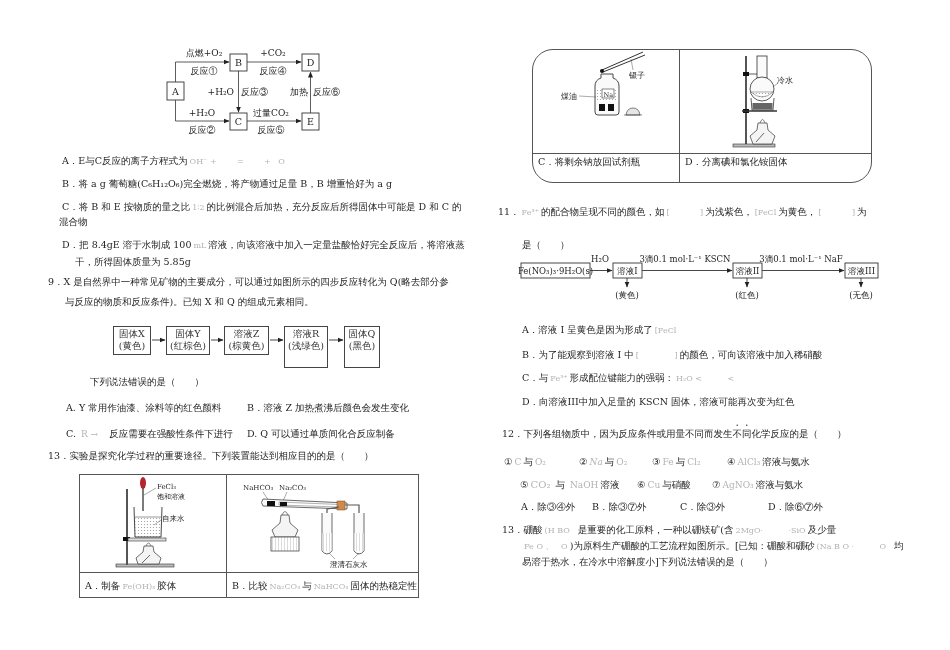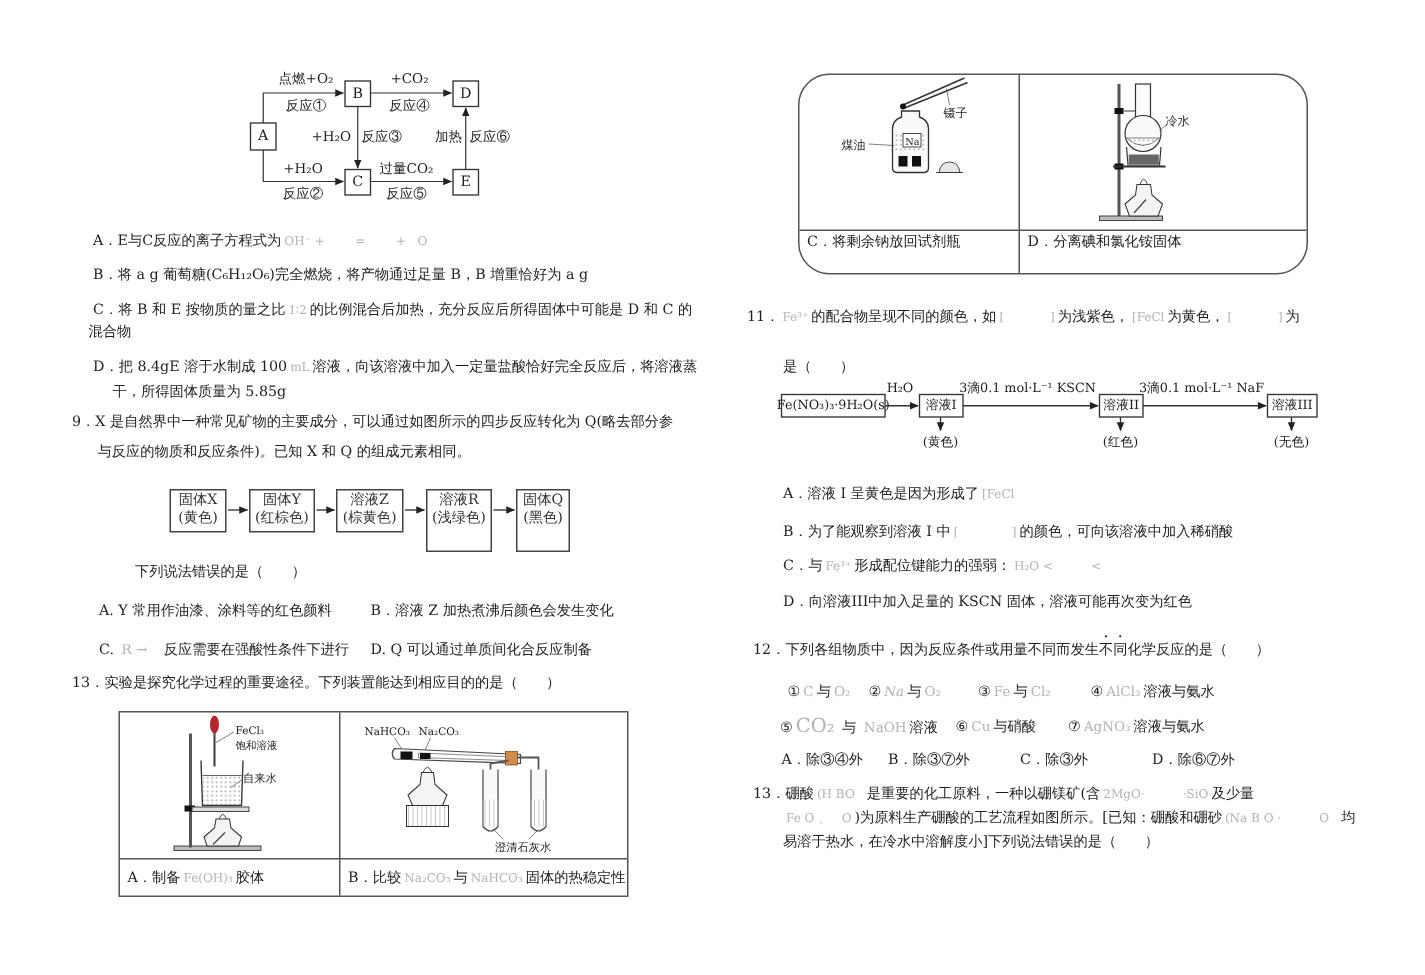--- a/index.html
+++ b/index.html
@@ -298,25 +298,25 @@
   </div>
   <div class="ln" style="left:522px;top:372px;">
     <span>C．与</span><span class="faint">Fe³⁺</span><span>形成配位键能力的强弱：</span><span class="faint" style="white-space:pre">H₂O &lt;          &lt;</span>
   </div>
   <div class="ln" style="left:522px;top:396px;">D．向溶液III中加入足量的 KSCN 固体，溶液可能再次变为红色</div>
 
   <div class="ln" style="left:502px;top:422px;">
     <span>12．下列各组物质中，因为反应条件或用量不同而发生</span><span class="emph">不同</span><span>化学反应的是（　　）</span>
   </div>
 
-  <div class="ln" style="left:525px;top:456px;"><span>①</span><span class="faint" style="font-size:9px">C</span><span>与</span><span class="faint" style="font-size:9px">O₂</span></div>
+  <div class="ln" style="left:504px;top:456px;"><span>①</span><span class="faint" style="font-size:9px">C</span><span>与</span><span class="faint" style="font-size:9px">O₂</span></div>
   <div class="ln" style="left:579px;top:456px;"><span>②</span><span class="faint" style="font-size:9px;font-style:italic">Na</span><span>与</span><span class="faint" style="font-size:9px">O₂</span></div>
   <div class="ln" style="left:652px;top:456px;"><span>③</span><span class="faint" style="font-size:9px">Fe</span><span>与</span><span class="faint" style="font-size:9px">Cl₂</span></div>
   <div class="ln" style="left:727px;top:456px;"><span>④</span><span class="faint" style="font-size:9px">AlCl₃</span><span>溶液与氨水</span></div>
-  <div class="ln" style="left:520px;top:479px;"><span>⑤</span><span class="faint" style="font-size:13px">CO₂</span><span style="white-space:pre"> 与 </span><span class="faint" style="font-size:9px">NaOH</span><span>溶液</span></div>
+  <div class="ln" style="left:520px;top:479px;"><span>⑤</span><span class="faint" style="font-size:10px">CO₂</span><span style="white-space:pre"> 与 </span><span class="faint" style="font-size:9px">NaOH</span><span>溶液</span></div>
   <div class="ln" style="left:637px;top:479px;"><span>⑥</span><span class="faint" style="font-size:9px">Cu</span><span>与硝酸</span></div>
   <div class="ln" style="left:712px;top:479px;"><span>⑦</span><span class="faint" style="font-size:9px">AgNO₃</span><span>溶液与氨水</span></div>
 
   <div class="ln" style="left:521px;top:501px;">A．除③④外</div>
   <div class="ln" style="left:592px;top:501px;">B．除③⑦外</div>
   <div class="ln" style="left:680px;top:501px;">C．除③外</div>
   <div class="ln" style="left:768px;top:501px;">D．除⑥⑦外</div>
 
   <div class="ln" style="left:502px;top:524px;">
     <span>13．硼酸</span><span class="faint" style="white-space:pre">(H BO</span><span style="padding-left:6px">是重要的化工原料，一种以硼镁矿(含</span><span class="faint" style="white-space:pre">2MgO·          ·SiO</span><span>及少量</span>

